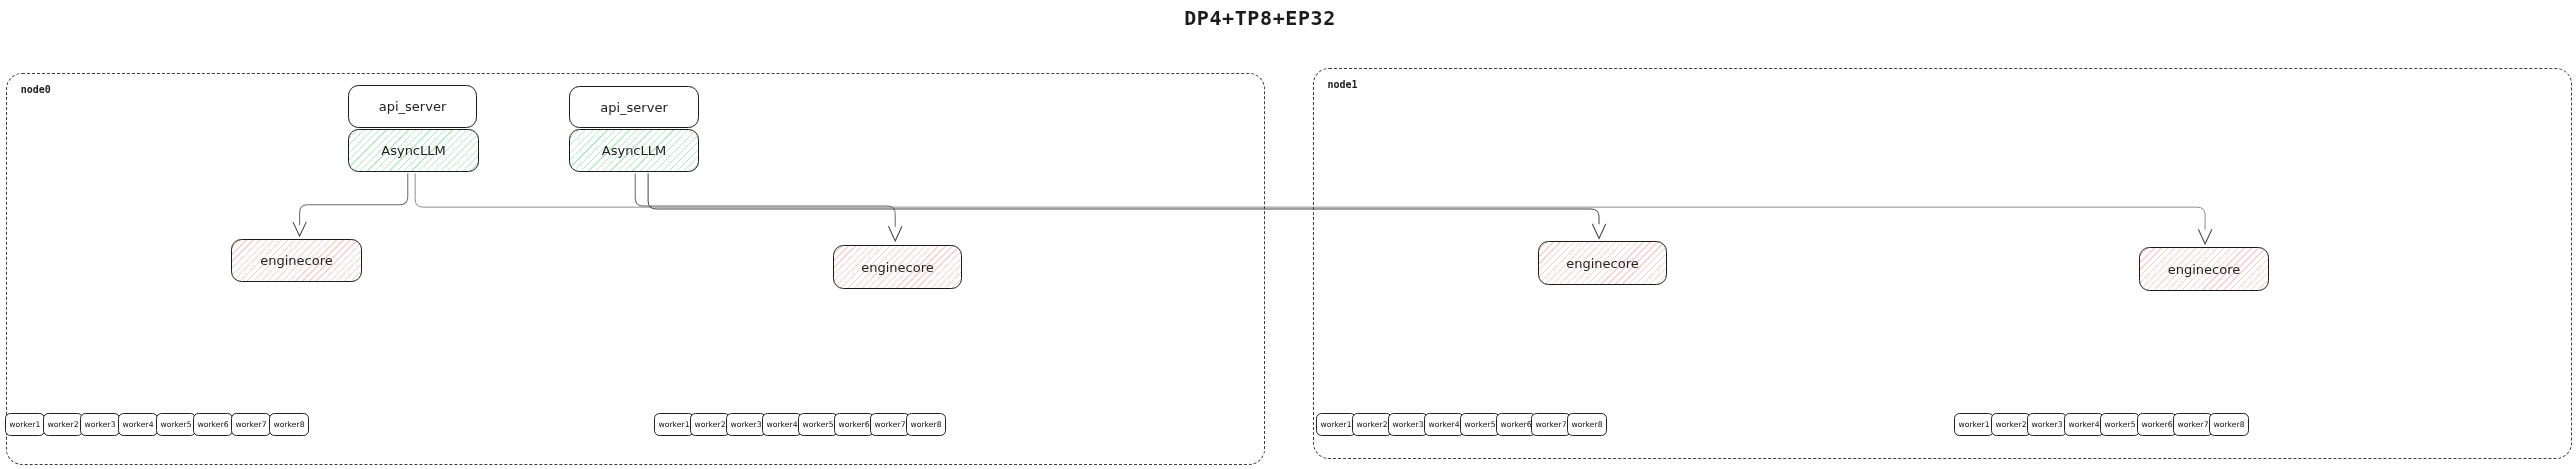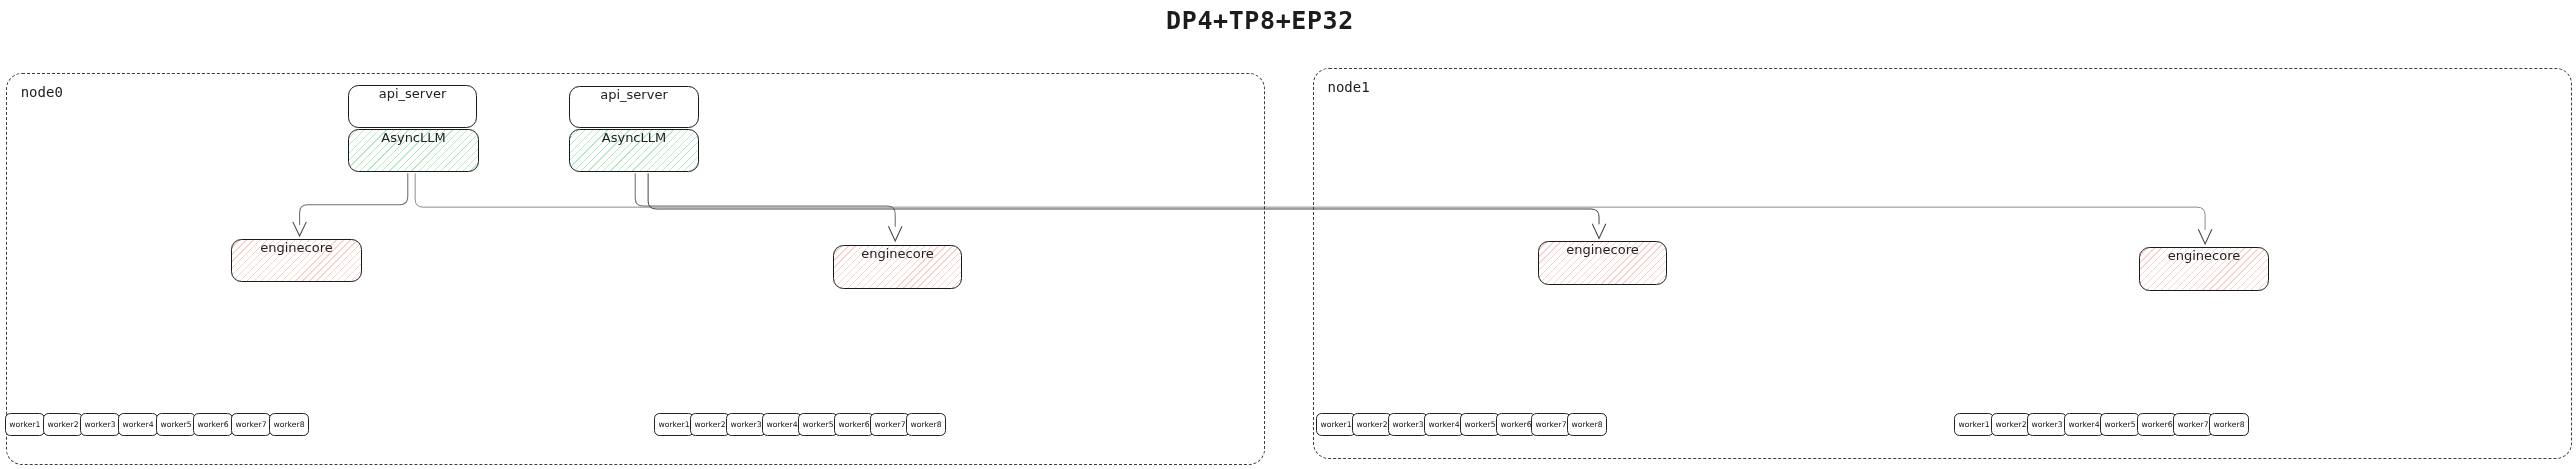--- a/index.html
+++ b/index.html
@@ -6,40 +6,40 @@
   #canvas{
     position:relative;
     width:2576px;height:469px;
     background:#ffffff;
     font-family:"DejaVu Sans",sans-serif;
     overflow:hidden;
   }
   .title{
     position:absolute;left:1260px;top:6.2px;transform:translateX(-50%);
     font-family:"DejaVu Sans Mono",monospace;
-    font-size:25px;font-weight:bold;color:#1c1c1c;letter-spacing:0.6px;
+    font-size:20px;font-weight:bold;color:#1c1c1c;letter-spacing:0.6px;
     white-space:nowrap;
   }
   .node{
     position:absolute;
     border:1.2px dashed #3d3d3d;
     border-radius:16px;
     background:transparent;
   }
   .node-label{
     position:absolute;left:13.5px;top:9.8px;
     font-family:"DejaVu Sans Mono",monospace;
-    font-size:14px;font-weight:normal;color:#1c1c1c;
+    font-size:10px;font-weight:bold;color:#1c1c1c;
   }
   .box{
     position:absolute;
     border:1.4px solid #1a1a1a;
     border-radius:10.5px;
     background:#ffffff;
-    display:flex;align-items:flex-start;justify-content:center;
+    display:flex;align-items:center;justify-content:center;
     font-size:13px;color:#222222;
     box-sizing:border-box;
     white-space:nowrap;
   }
   .hatch-green{
     background-image:repeating-linear-gradient(135deg,
       rgba(140,224,168,0.65) 0px, rgba(140,224,168,0.65) 0.9px,
       transparent 0.9px, transparent 5.2px);
   }
   .hatch-red{

